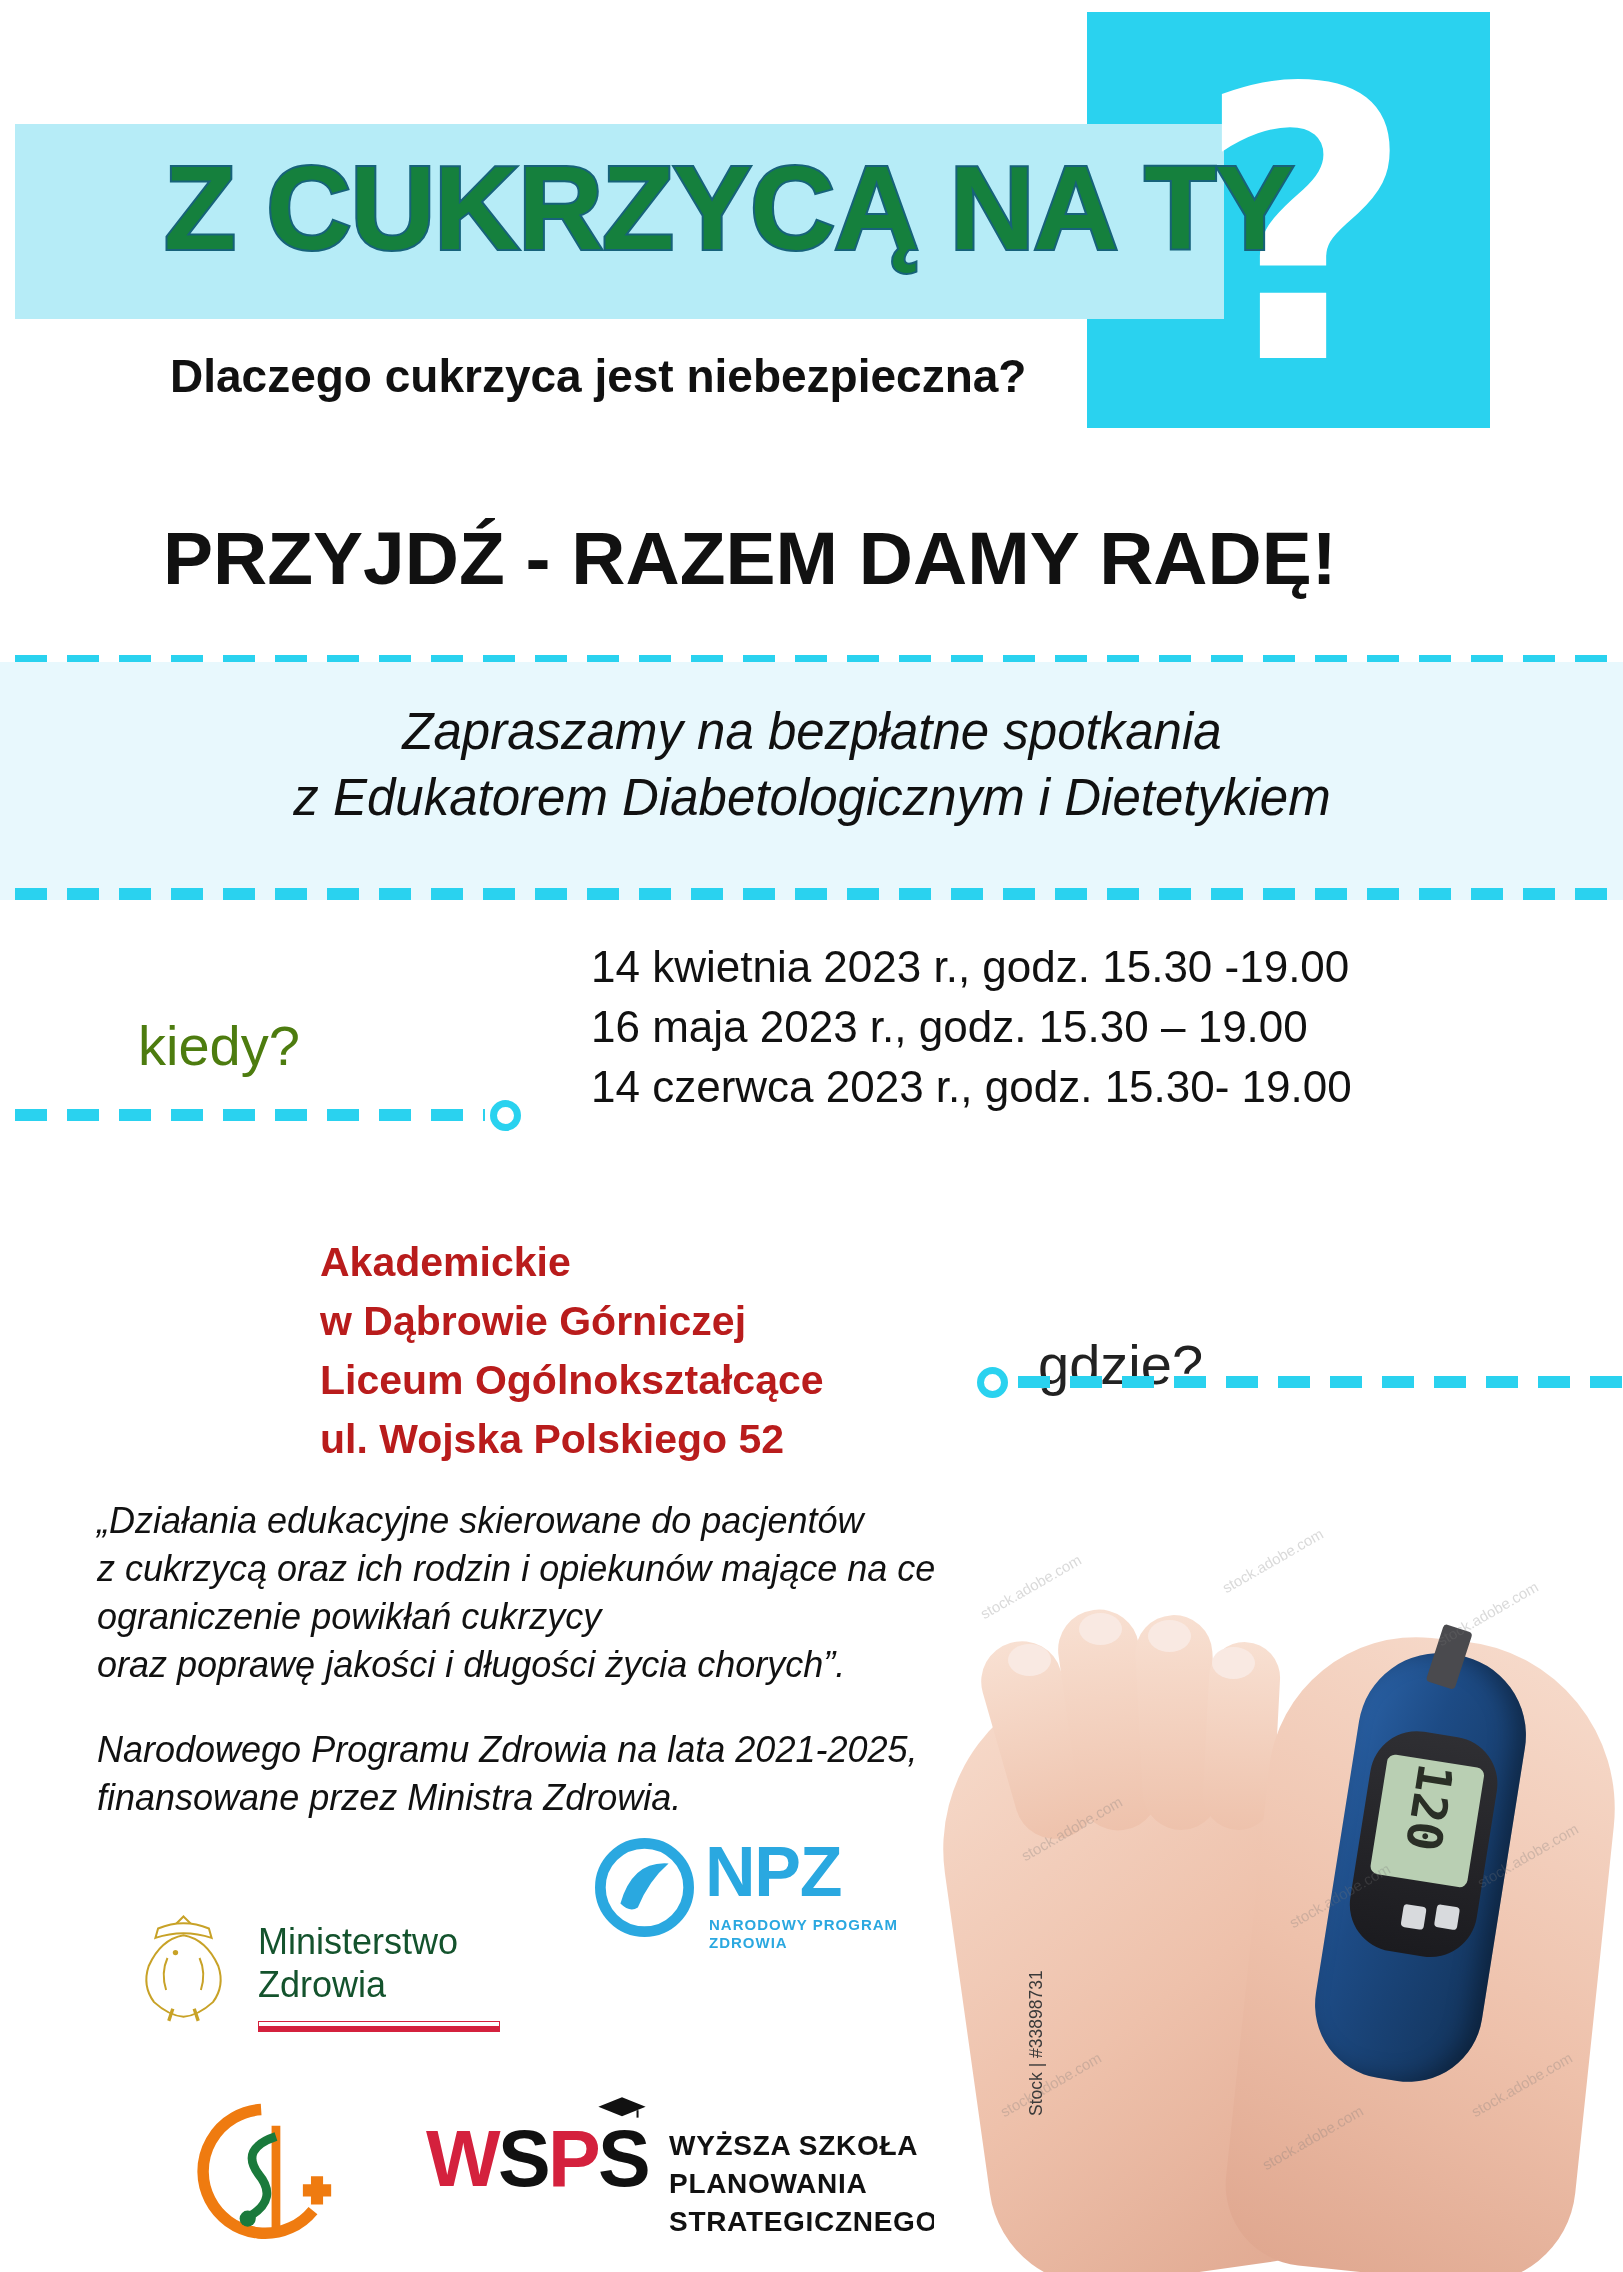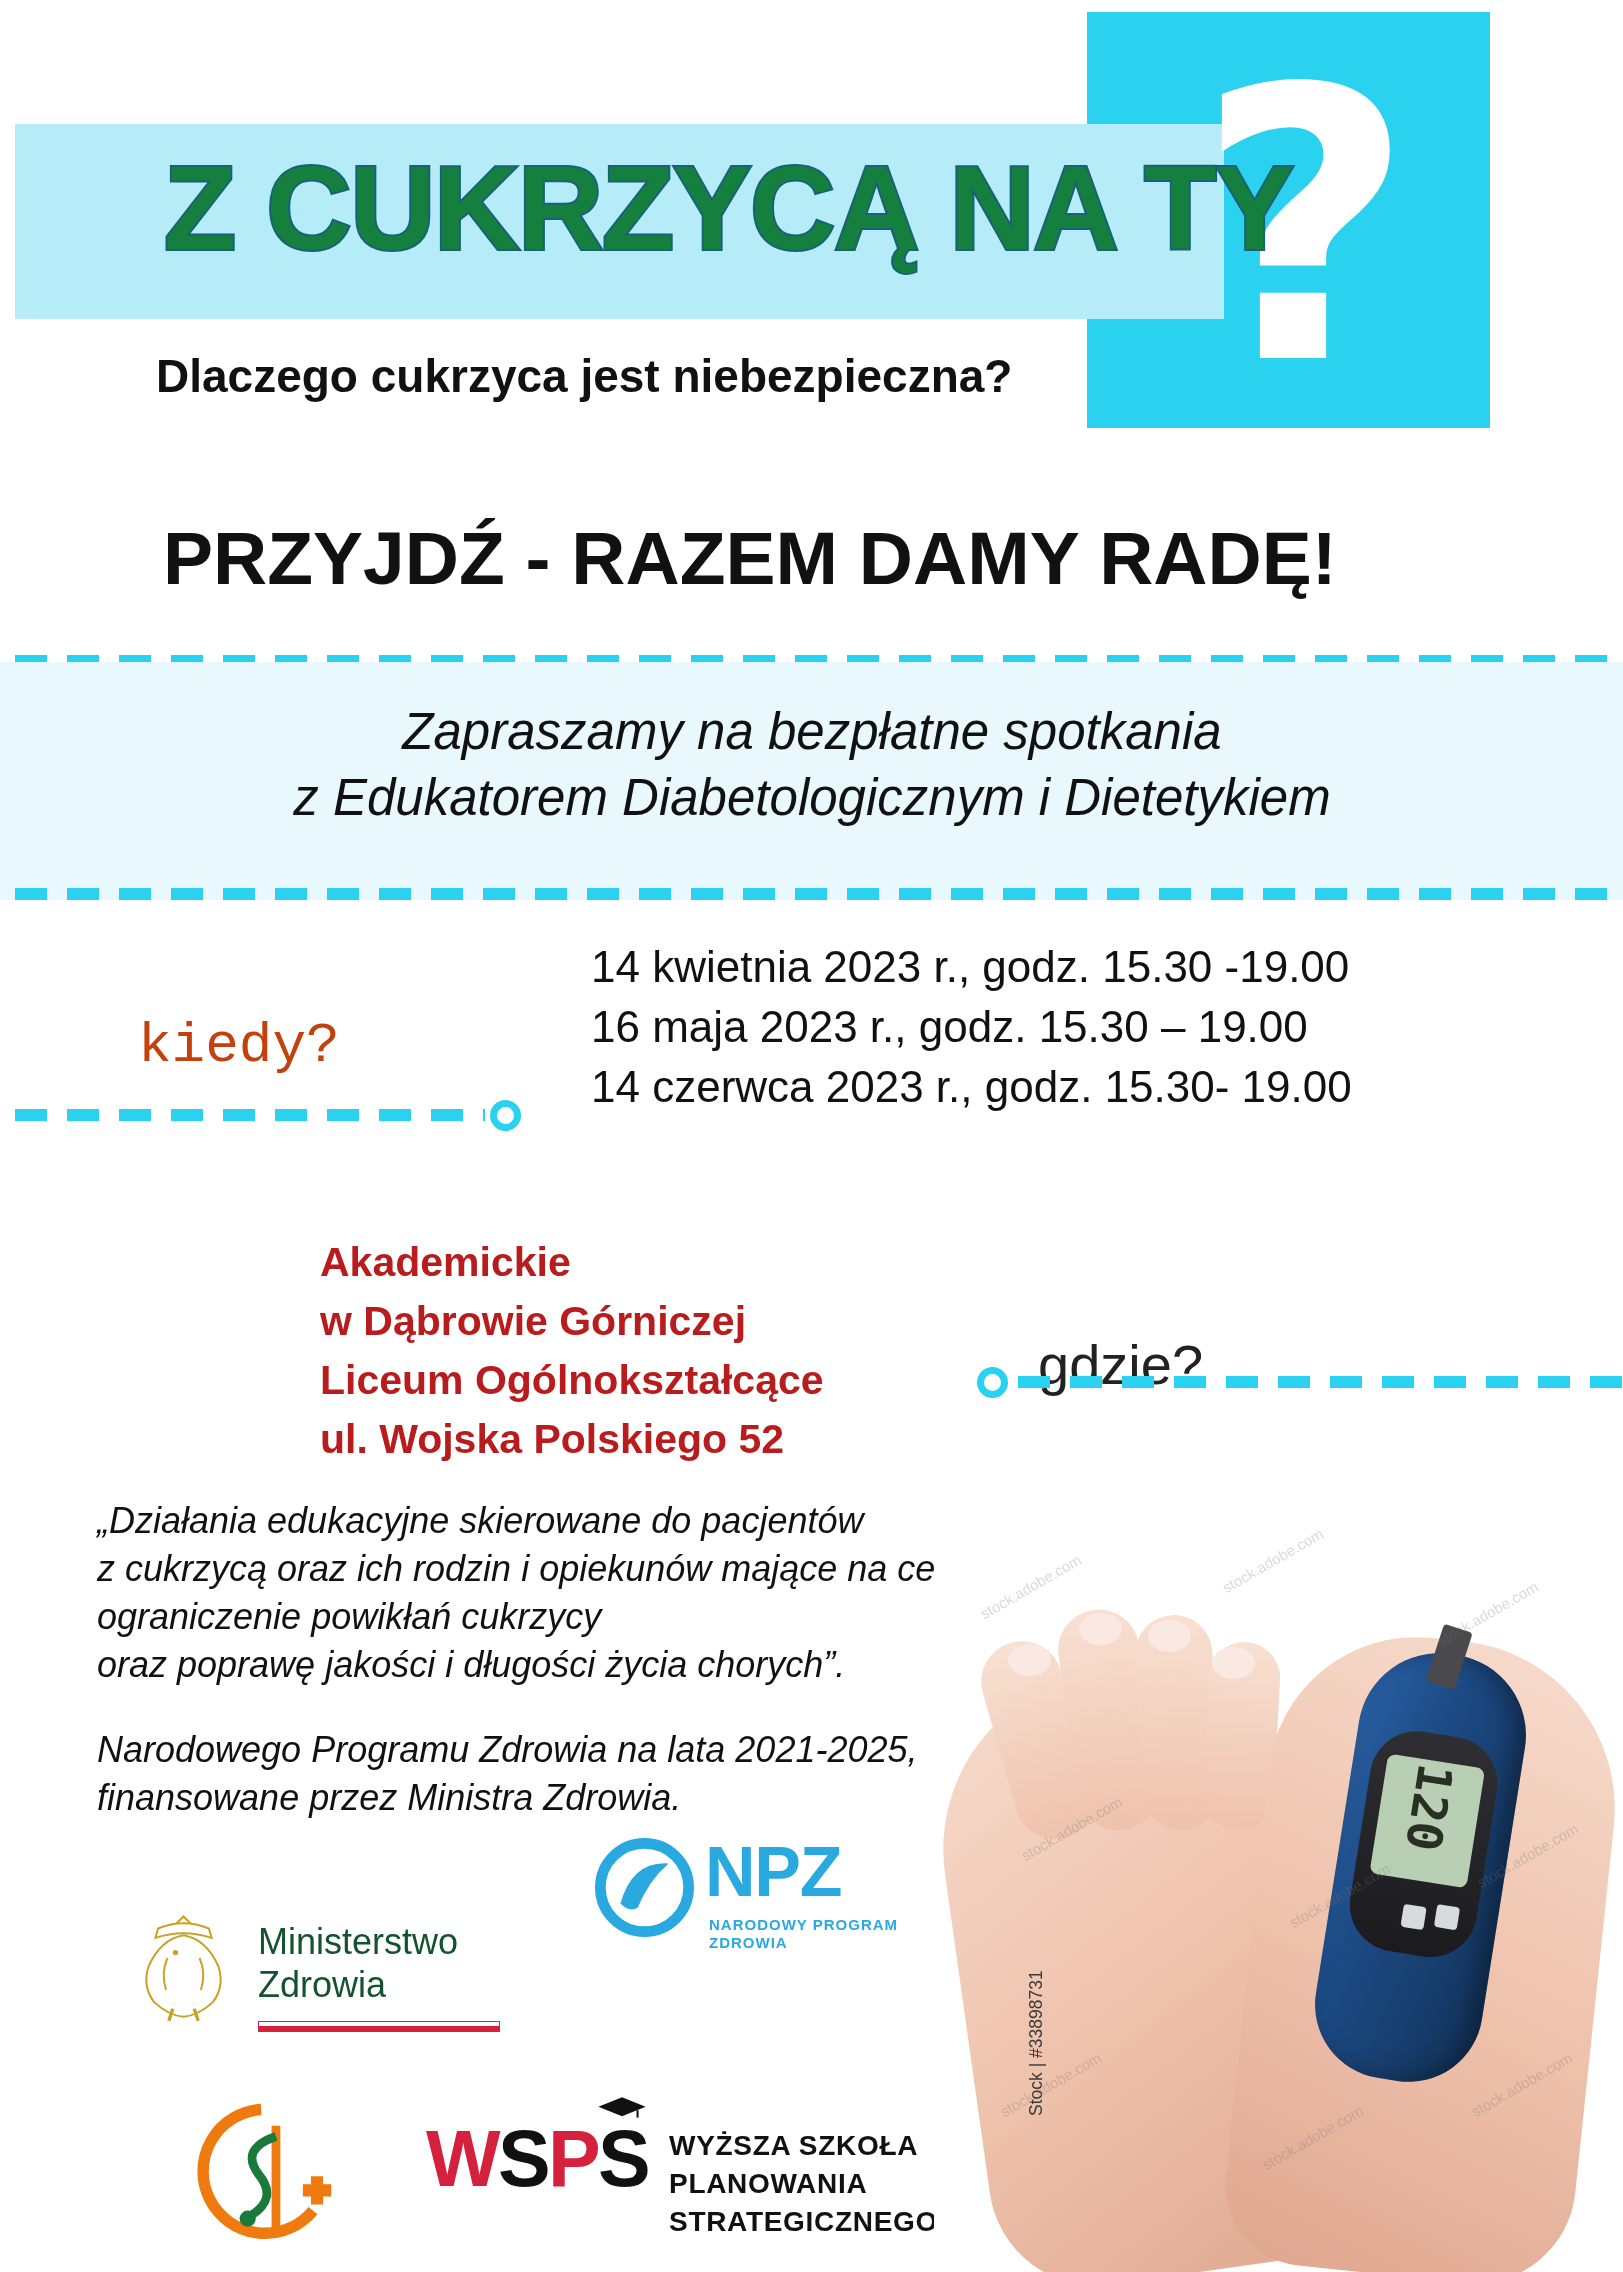--- a/index.html
+++ b/index.html
@@ -53,21 +53,21 @@
     line-height: 128px;
     font-weight: 800;
     color: #15803d;
     letter-spacing: -1.3px;
     -webkit-text-stroke: 4px #17627a;
     paint-order: stroke fill;
     white-space: nowrap;
   }
   .subtitle {
     position: absolute;
-    left: 156px;
+    left: 170px;
     top: 351px;
     font-size: 46px;
     line-height: 51px;
     font-weight: 700;
     color: #111111;
     white-space: nowrap;
     text-align: right;
   }
   .headline {
     position: absolute;
@@ -113,22 +113,21 @@
     color: #111111;
   }
 
   
   .kiedy-label {
     position: absolute;
     left: 138px;
     top: 1014px;
     font-size: 56px;
     line-height: 64px;
-    color: #c2410c;
-    font-family: Liberation Mono, monospace;
+    color: #4d7c0f;
   }
   .kiedy-dash {
     position: absolute;
     left: 15px;
     top: 1109px;
     width: 470px;
     height: 12px;
     background-image: linear-gradient(to right, #2ad2ef 0 32px, transparent 32px 52px);
     background-size: 52px 12px;
     background-repeat: repeat-x;

